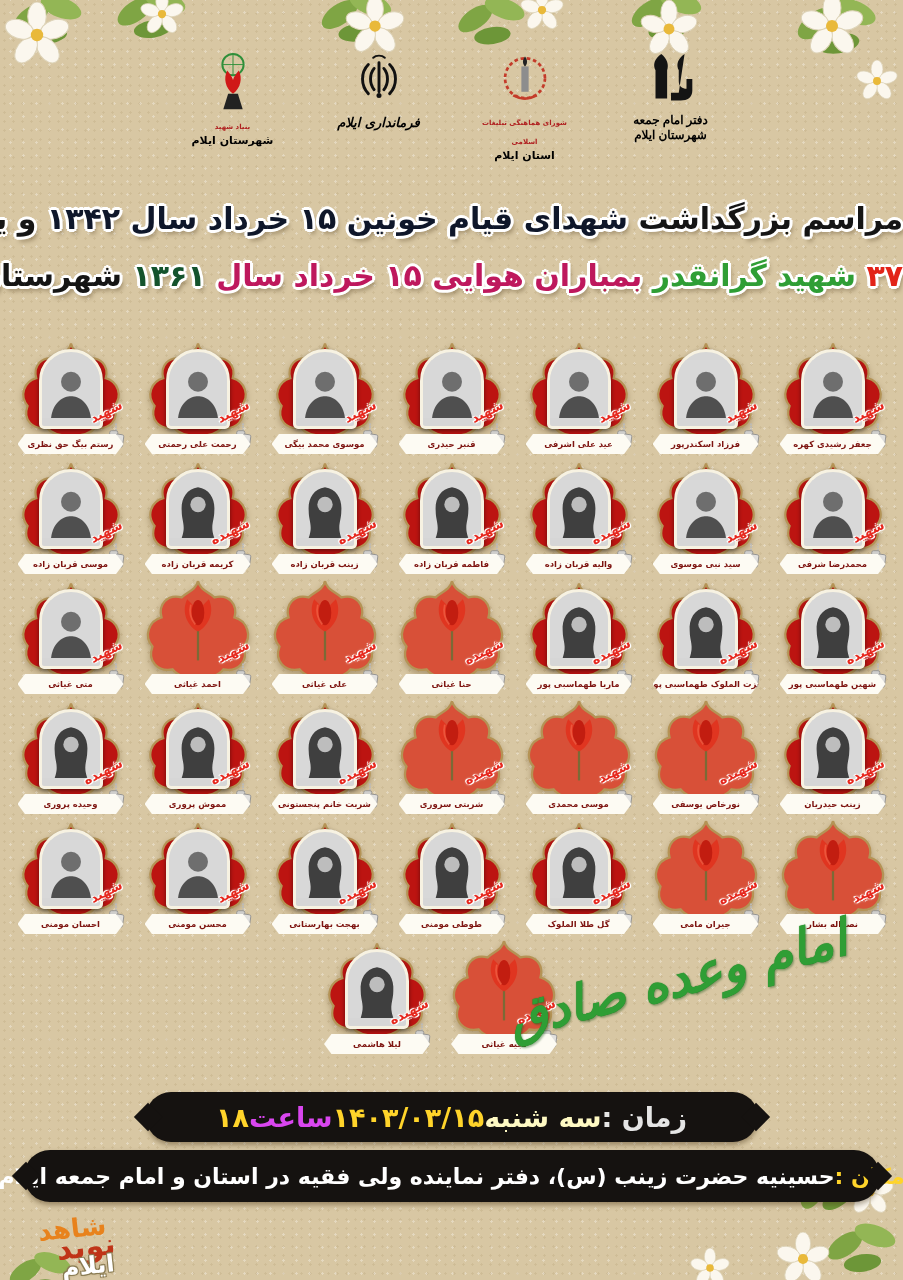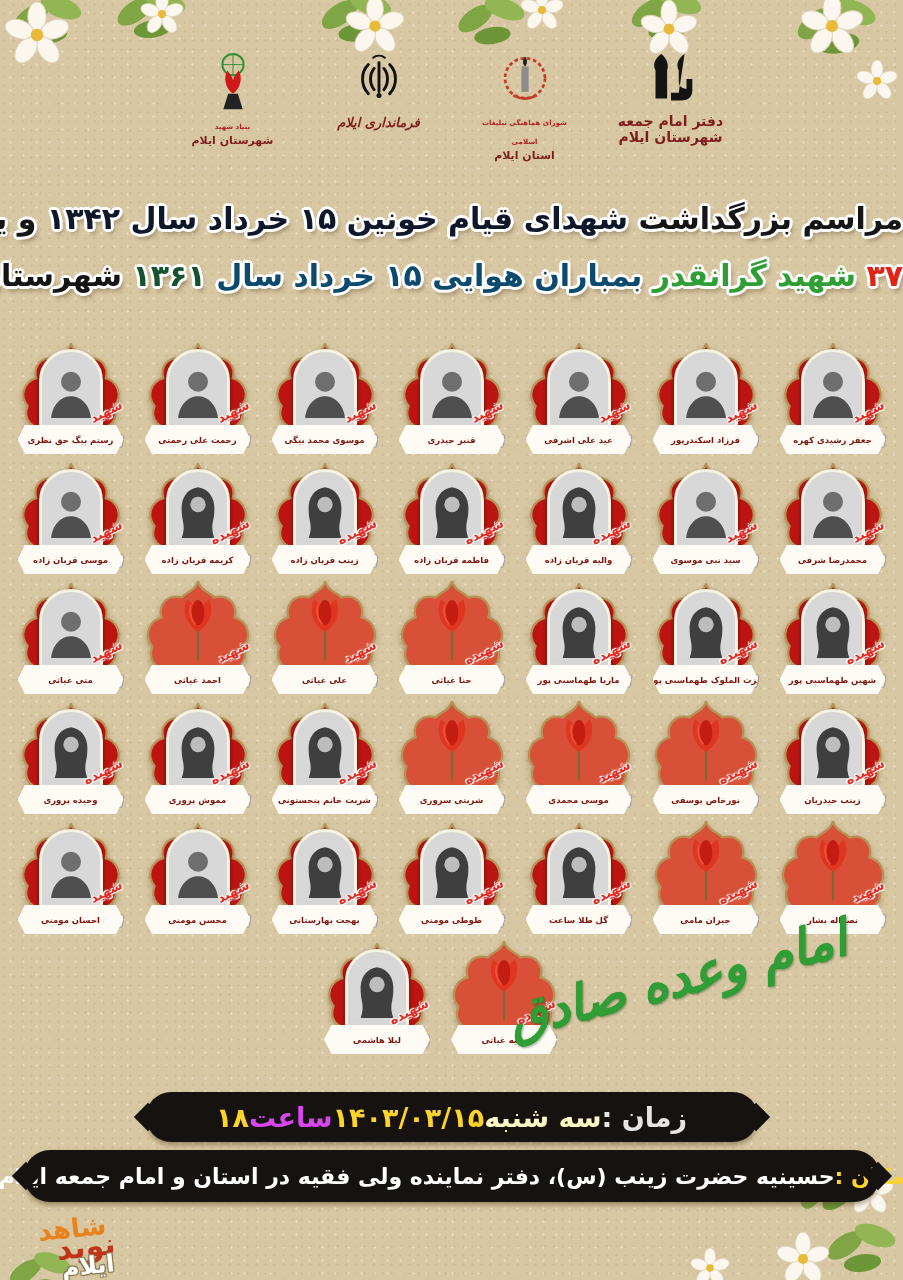--- a/index.html
+++ b/index.html
@@ -9,22 +9,22 @@
         background-image:radial-gradient(rgba(125,95,45,.10) 1px,transparent 1.4px),
                          radial-gradient(rgba(255,255,255,.30) 1px,transparent 1.4px);
         background-size:9px 9px,13px 13px;background-position:0 0,4px 6px;}
   .deco{position:absolute;z-index:1;pointer-events:none;}
   
   .logos{position:absolute;top:50px;left:0;right:0;display:flex;justify-content:center;
          gap:34px;z-index:2;}
   .logo{width:112px;text-align:center;}
   .logo svg{display:block;margin:0 auto;}
   .logo-sub{font-size:7px;font-weight:bold;color:#b02020;direction:rtl;line-height:1.1;}
-  .logo-caption{font-size:11px;font-weight:bold;color:#7f1d1d;direction:rtl;margin-top:1px;}
-  .logo-caption--small{font-size:14px;}
+  .logo-caption{font-size:11px;font-weight:bold;color:#000000;direction:rtl;margin-top:1px;}
+  .logo-caption--small{font-size:12px;font-family:Liberation Serif, serif;}
   .logo-caption--script{font-style:italic;font-size:13px;}
   
   .title{position:absolute;top:190px;left:0;right:0;text-align:center;direction:rtl;
          z-index:2;font-weight:bold;}
   .title-line{font-size:30px;line-height:1.9;white-space:nowrap;letter-spacing:-.5px;
       text-shadow:-2px -2px 0 #fff,2px -2px 0 #fff,-2px 2px 0 #fff,2px 2px 0 #fff,
                   0 -3px 0 #fff,0 3px 0 #fff,-3px 0 0 #fff,3px 0 0 #fff,
                   3px 5px 4px rgba(60,40,10,.35);}
   
   .grid{position:absolute;top:338px;left:0;right:0;z-index:2;}
@@ -41,21 +41,21 @@
         background:#d6d6d6;box-shadow:0 2px 4px rgba(0,0,0,.45);}
   .arch svg{width:100%;height:100%;display:block;}
   .tulip{position:absolute;left:28px;top:13px;width:54px;height:74px;display:none;}
   .cell--tulip .tulip{display:block;}
   .cell--photo:not(.cell--female) .bust-female{display:none;}
   .badge{position:absolute;right:2px;top:66px;transform:rotate(-27deg);color:#e6281e;
          font-weight:bold;font-size:13px;z-index:3;direction:rtl;
          text-shadow:0 0 2px #fff,0 0 3px #fff,1px 1px 0 #fff,-1px -1px 0 #fff;}
   .tags{position:absolute;right:1px;top:84px;width:18px;height:30px;z-index:3;opacity:.95;}
   .ribbon{position:absolute;left:50%;transform:translateX(-50%);bottom:2px;width:106px;
-          height:29px;background:#fdfbf3;display:flex;align-items:center;justify-content:center;
+          height:20px;background:#fdfbf3;display:flex;align-items:center;justify-content:center;
           clip-path:polygon(0 50%,7% 0,93% 0,100% 50%,93% 100%,7% 100%);
           font-size:8.5px;font-weight:bold;color:#7e1511;direction:rtl;white-space:nowrap;
           z-index:4;filter:drop-shadow(0 1px 1px rgba(0,0,0,.45));}
   
   .calligraphy{position:absolute;right:52px;top:950px;z-index:2;transform:rotate(-14deg);
          font-size:50px;font-weight:bold;font-style:italic;color:#2f9e35;direction:rtl;
          white-space:nowrap;text-shadow:1px 2px 2px rgba(20,80,20,.35),0 0 1px #1f7a1f;}
   
   .banner{position:absolute;left:50%;transform:translateX(-50%);background:#151210;
           color:#fff;direction:rtl;font-weight:bold;border-radius:28px;z-index:3;
@@ -199,21 +199,21 @@
       <svg width="72" height="62" viewBox="0 0 72 64">
         <path d="M26 4 C19 9 17 15 20 21 V50 H32 V21 C34 15 32 9 26 4 Z" fill="#141414"></path>
         <path d="M50 4 C43 9 41 15 44 21 V32 C44 38 48 40 52 40 L52 30 L58 30 L58 42 C58 49 53 52 46 52 L36 52 V44 L44 44" fill="#141414"></path>
       </svg>
       <div class="logo-caption logo-caption--small">دفتر امام جمعه شهرستان ایلام</div>
     </div>
   </div>
 
   <div class="title">
     <div class="title-line"><span style="color: rgb(21, 21, 21);">مراسم بزرگداشت </span><span style="color: #0f172a;">شهدای قیام خونین ۱۵ خرداد سال ۱۳۴۲</span><span style="color: rgb(21, 21, 21);"> و یادواره</span></div>
-    <div class="title-line"><span style="color: rgb(226, 35, 24);">۳۷ </span><span style="color: rgb(47, 158, 53);">شهید گرانقدر </span><span style="color: #0c4a6e;">بمباران هوایی ۱۵ خرداد سال </span><span style="color: #14532d;">۱۳۶۱</span><span style="color: rgb(21, 21, 21);"> شهرستان ایلام</span></div>
+    <div class="title-line"><span style="color: rgb(226, 35, 24);">۳۷ </span><span style="color: rgb(47, 158, 53);">شهید گرانقدر </span><span style="color: #be185d;">بمباران هوایی ۱۵ خرداد سال </span><span style="color: #14532d;">۱۳۶۱</span><span style="color: rgb(21, 21, 21);"> شهرستان ایلام</span></div>
   </div>
 
   <div class="grid" id="martyr-grid">
       <div class="grid-row">
         <div class="cell cell--photo">
       <svg class="dome" viewBox="0 0 120 112">
         <path class="dome-path" d="M60 0 C62 10 72 12 78 18 C94 14 104 26 100 40 C114 44 120 60 110 72 C116 88 104 100 88 97 C78 110 42 110 32 97 C16 100 4 88 10 72 C0 60 6 44 20 40 C16 26 26 14 42 18 C48 12 58 10 60 0 Z"></path>
       </svg>
       <div class="arch">
         <svg class="bust bust-male" viewBox="0 0 64 64">
@@ -957,21 +957,21 @@
       </div>
 
       <div class="badge">شهیده</div>
       <svg class="tags" viewBox="0 0 20 32">
         <circle cx="10" cy="2" r="1.2" fill="#bbb"></circle>
             <circle cx="10" cy="5" r="1.2" fill="#bbb"></circle>
             <circle cx="10" cy="8" r="1.2" fill="#bbb"></circle>
         <rect x="3" y="9" width="9" height="14" rx="2" fill="#cfcfcf" stroke="#8f8f8f"></rect>
         <rect x="9" y="13" width="9" height="14" rx="2" fill="#e2e2e2" stroke="#8f8f8f" transform="rotate(8 13 20)"></rect>
       </svg>
-      <div class="ribbon">گل طلا ساعت</div>
+      <div class="ribbon">گل طلا الملوک</div>
     </div>
         <div class="cell cell--tulip cell--female">
       <svg class="dome" viewBox="0 0 120 112">
         <path class="dome-path" d="M60 0 C62 10 72 12 78 18 C94 14 104 26 100 40 C114 44 120 60 110 72 C116 88 104 100 88 97 C78 110 42 110 32 97 C16 100 4 88 10 72 C0 60 6 44 20 40 C16 26 26 14 42 18 C48 12 58 10 60 0 Z"></path>
       </svg>
 
       <svg class="tulip" viewBox="0 0 60 80">
         <path d="M30 40 L30 76" stroke="#7b6a36" stroke-width="2.5" fill="none"></path>
         <path d="M30 44 C16 36 12 20 18 8 C24 14 28 18 30 26 C32 18 36 14 42 8 C48 20 44 36 30 44 Z" fill="#e03520"></path>
         <ellipse cx="30" cy="23" rx="7" ry="14" fill="#c21d10"></ellipse>

